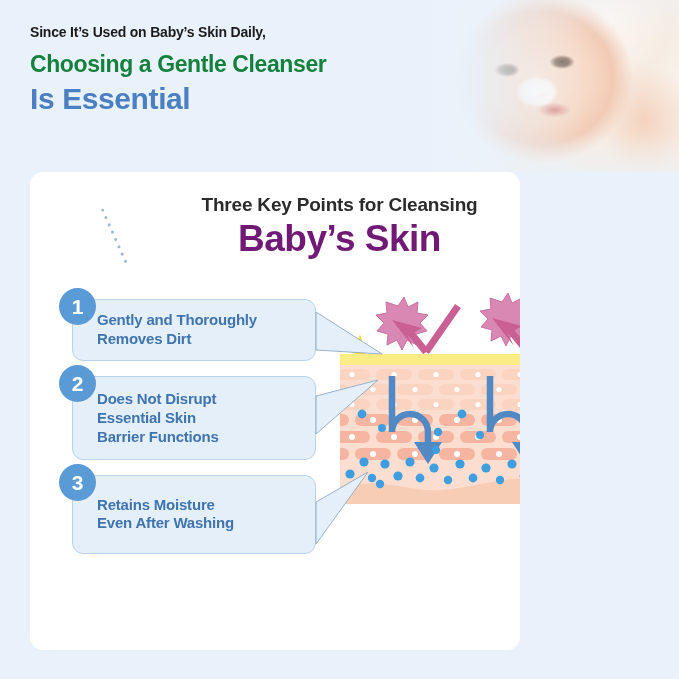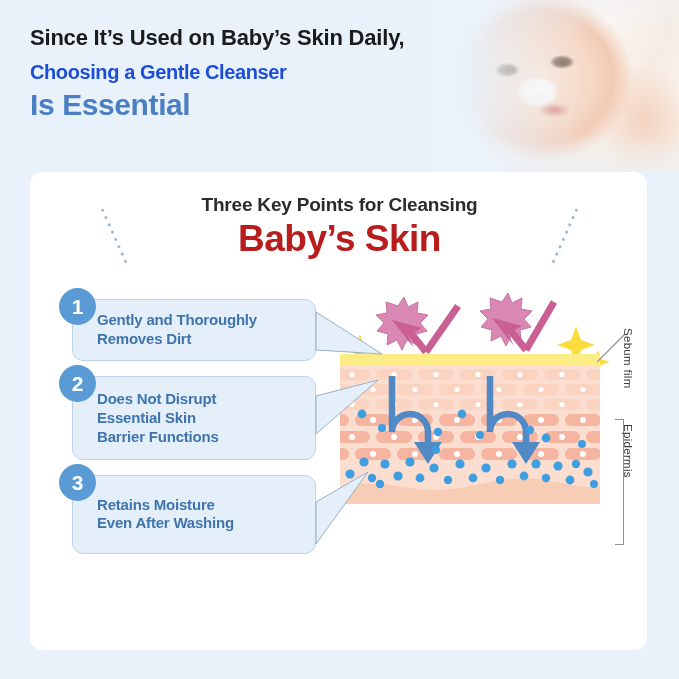--- a/index.html
+++ b/index.html
@@ -53,50 +53,50 @@
     background: linear-gradient(180deg, rgba(233,242,251,0.35) 0%, rgba(233,242,251,0) 22%, rgba(233,242,251,0) 78%, rgba(233,242,251,0.55) 100%);
   }
 
   #header-text {
     position: absolute;
     left: 30px; top: 24px;
     width: 470px;
     z-index: 3;
   }
   .head-line-1 {
-    font-size: 22px;
+    font-size: 14px;
     font-weight: bold;
     color: #1b1b1b;
     letter-spacing: -0.2px;
     line-height: 1.25;
     white-space: nowrap;
   }
   .head-line-2 {
-    font-size: 20px;
-    font-weight: bold;
-    color: #1d4ed8;
+    font-size: 23px;
+    font-weight: bold;
+    color: #15803d;
     letter-spacing: -0.4px;
     line-height: 1.32;
     margin-top: 7px;
     white-space: nowrap;
   }
   .head-line-3 {
     font-size: 30px;
     font-weight: bold;
     color: #4a7fc1;
     letter-spacing: -0.4px;
     line-height: 1.32;
     white-space: nowrap;
   }
 
   
   #card {
     position: absolute;
     left: 30px; top: 172px;
-    width: 617px; height: 478px;
+    width: 490px; height: 478px;
     background: #ffffff;
     border-radius: 13px;
     overflow: hidden;
   }
 
   
   #card-title-block {
     position: absolute;
     left: 0; top: 22px;
     width: 619px;
@@ -104,21 +104,21 @@
   }
   .card-kicker {
     font-size: 19px;
     font-weight: bold;
     color: #2b2b2b;
     letter-spacing: -0.2px;
   }
   .card-headline {
     font-size: 37px;
     font-weight: bold;
-    color: #b91c1c;
+    color: #701a75;
     letter-spacing: -0.5px;
     margin-top: 3px;
     line-height: 1.1;
   }
   .deco-dots {
     position: absolute;
     top: 12px;
     width: 3px; height: 66px;
   }
   .deco-dots.left  { left: 84px;  transform: rotate(-24deg); }

